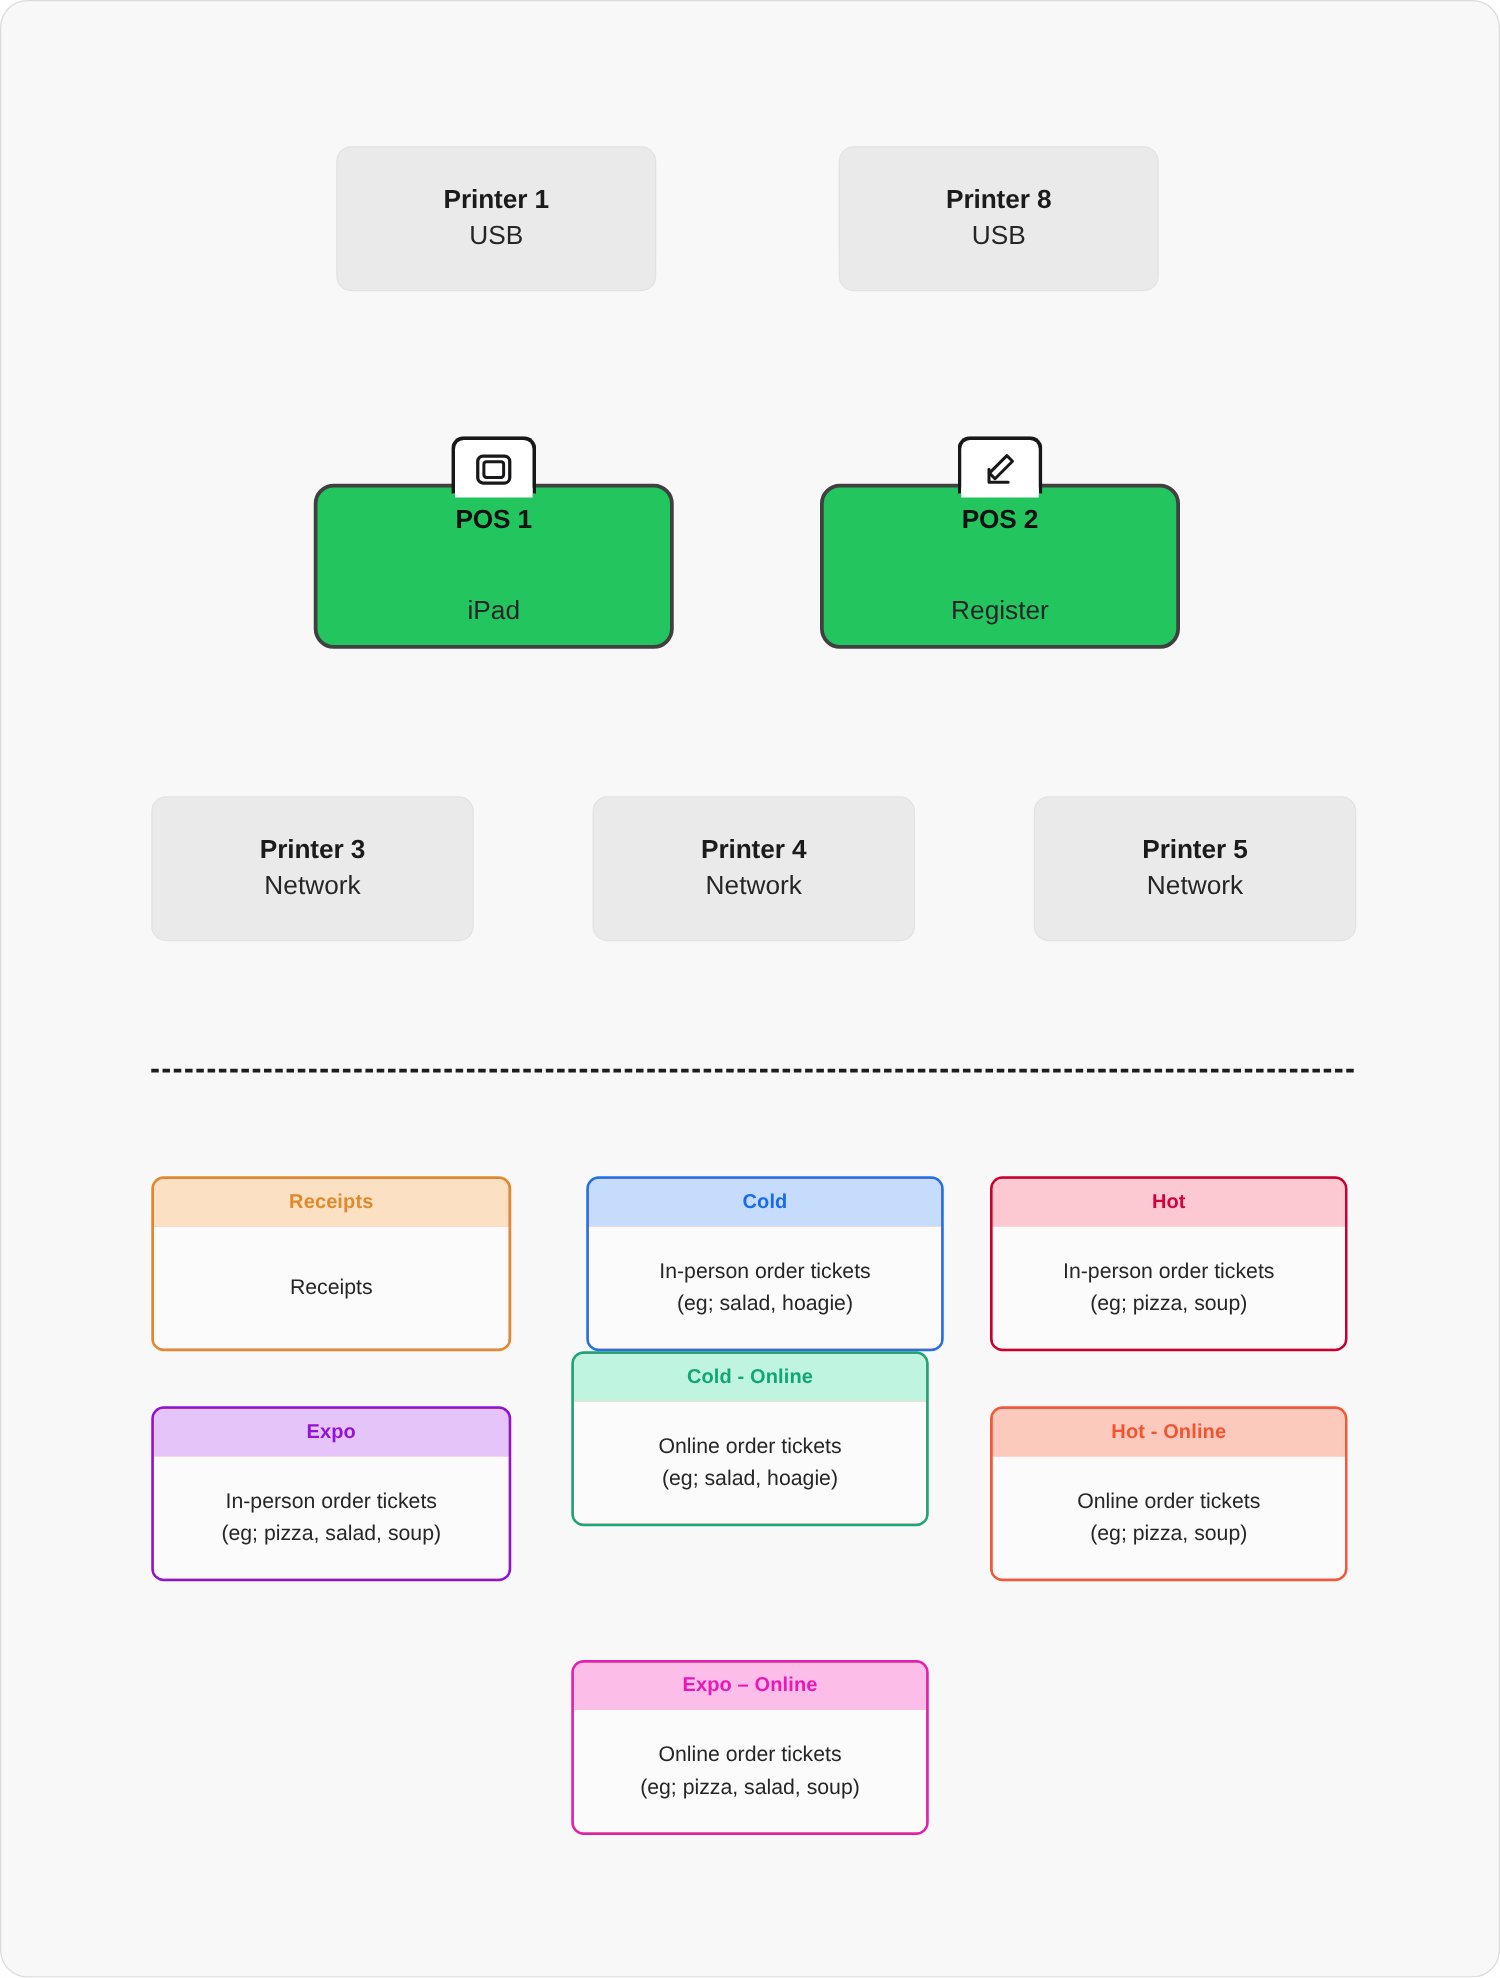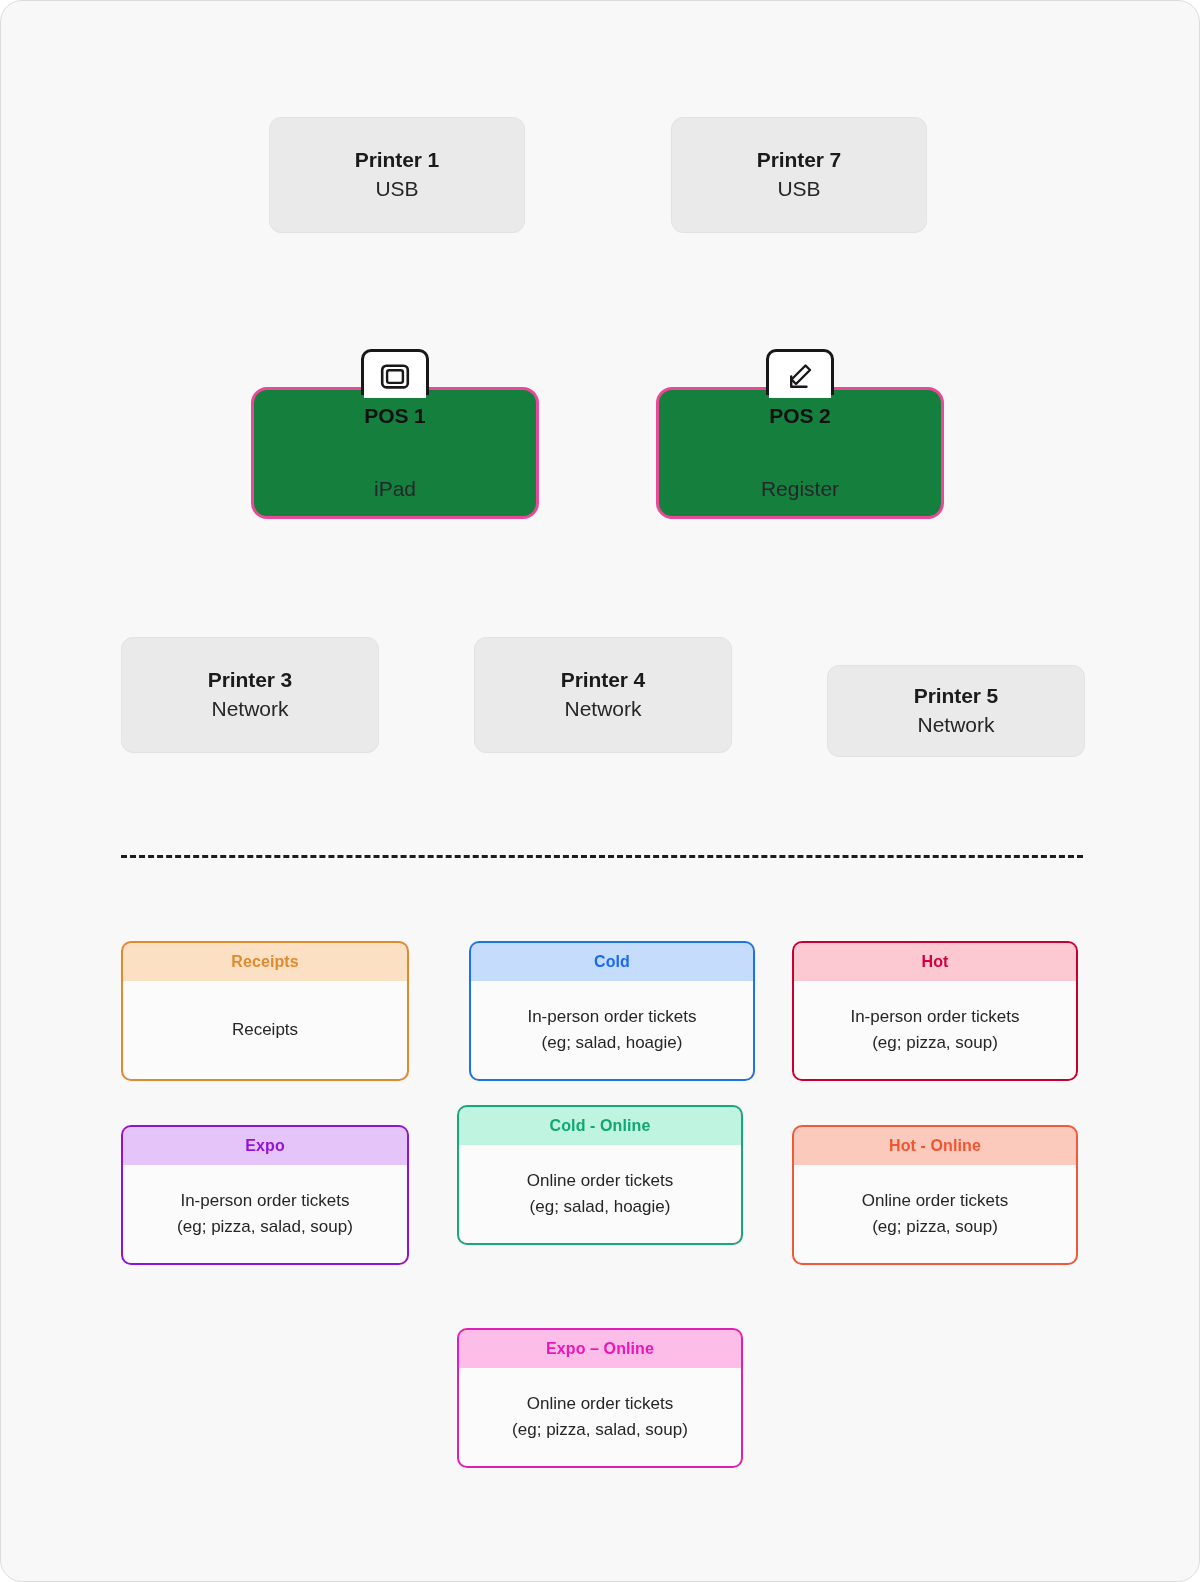--- a/index.html
+++ b/index.html
@@ -54,22 +54,22 @@
 
   
   .pos-wrap {
     position: absolute;
   }
   .pos-body {
     position: absolute;
     box-sizing: border-box;
     left: 0;
     top: 38px;
-    background: #15803d;
-    border: 3px solid #ec4899;
+    background: #22c55e;
+    border: 3px solid #404040;
     border-radius: 16px;
     display: flex;
     flex-direction: column;
     align-items: center;
     justify-content: center;
     text-align: center;
     gap: 44px;
   }
   .pos-tab {
     position: absolute;
@@ -163,21 +163,21 @@
 <body>
 
 <div id="canvas" style="background: rgb(248, 248, 248); border-color: rgb(220, 220, 220);">
 
   <div class="printer-box" style="left:268px; top:116px; width:256px; height:116px;">
     <div class="printer-title">Printer 1</div>
     <div class="printer-sub">USB</div>
   </div>
 
   <div class="printer-box" style="left:670px; top:116px; width:256px; height:116px;">
-    <div class="printer-title">Printer 7</div>
+    <div class="printer-title">Printer 8</div>
     <div class="printer-sub">USB</div>
   </div>
 
   <div class="pos-wrap" style="left:250px; top:348px; width:288px; height:170px;">
     <div class="pos-tab">
       <span class="pos-icon">
         <svg width="30" height="26" viewBox="0 0 30 26" aria-hidden="true">
           <rect x="2.2" y="1.8" width="25.6" height="21.6" rx="4.2" ry="4.2" fill="none" stroke="#18181a" stroke-width="2.6"></rect>
           <rect x="7.1" y="6.3" width="15.8" height="12.6" rx="2.1" ry="2.1" fill="none" stroke="#18181a" stroke-width="2.4"></rect>
         </svg>
@@ -209,21 +209,21 @@
   <div class="printer-box" style="left:120px; top:636px; width:258px; height:116px;">
     <div class="printer-title">Printer 3</div>
     <div class="printer-sub">Network</div>
   </div>
 
   <div class="printer-box" style="left:473px; top:636px; width:258px; height:116px;">
     <div class="printer-title">Printer 4</div>
     <div class="printer-sub">Network</div>
   </div>
 
-  <div class="printer-box" style="left:826px; top:664px; width:258px; height:92px;">
+  <div class="printer-box" style="left:826px; top:636px; width:258px; height:116px;">
     <div class="printer-title">Printer 5</div>
     <div class="printer-sub">Network</div>
   </div>
 
   <div class="divider" style="left:120px; top:854px; width:962px;"></div>
 
   <div class="ticket-card" style="left: 120px; top: 940px; width: 288px; height: 140px; border-color: rgb(224, 138, 46);">
     <div class="ticket-head" style="background: rgb(251, 224, 196); color: rgb(224, 138, 46);">
       <span>Receipts</span>
     </div>
@@ -256,21 +256,21 @@
   <div class="ticket-card" style="left: 120px; top: 1124px; width: 288px; height: 140px; border-color: rgb(139, 20, 214);">
     <div class="ticket-head" style="background: rgb(229, 196, 250); color: rgb(148, 19, 217);">
       <span>Expo</span>
     </div>
     <div class="ticket-body">
       <div class="ticket-line">In-person order tickets</div>
       <div class="ticket-line">(eg; pizza, salad, soup)</div>
     </div>
   </div>
 
-  <div class="ticket-card" style="left: 456px; top: 1104px; width: 286px; height: 140px; border-color: rgb(20, 168, 122);">
+  <div class="ticket-card" style="left: 456px; top: 1080px; width: 286px; height: 140px; border-color: rgb(20, 168, 122);">
     <div class="ticket-head" style="background: rgb(191, 244, 224); color: rgb(17, 166, 118);">
       <span>Cold - Online</span>
     </div>
     <div class="ticket-body">
       <div class="ticket-line">Online order tickets</div>
       <div class="ticket-line">(eg; salad, hoagie)</div>
     </div>
   </div>
 
   <div class="ticket-card" style="left: 791px; top: 1124px; width: 286px; height: 140px; border-color: rgb(240, 90, 56);">

